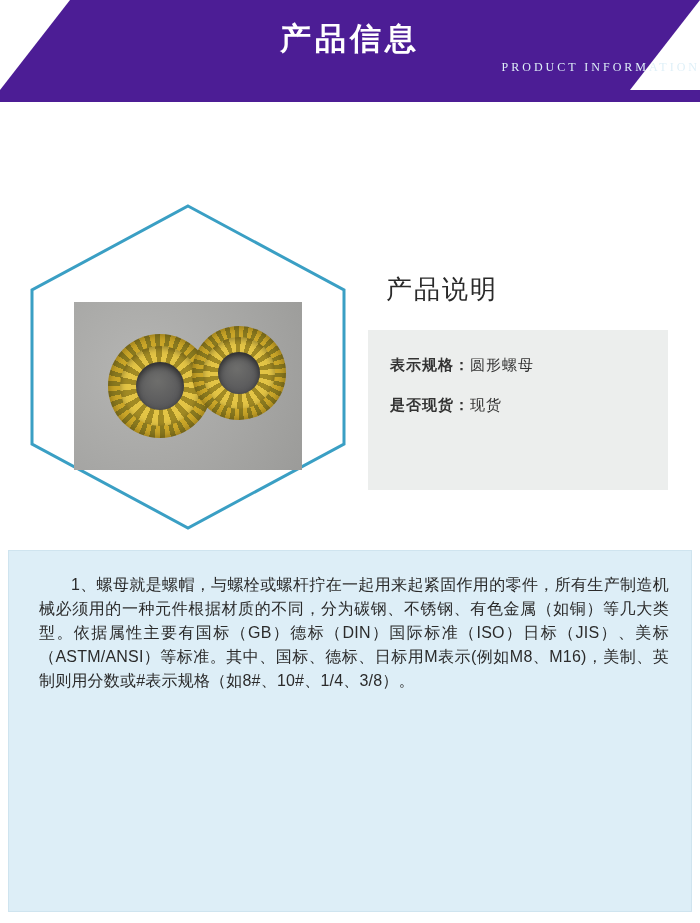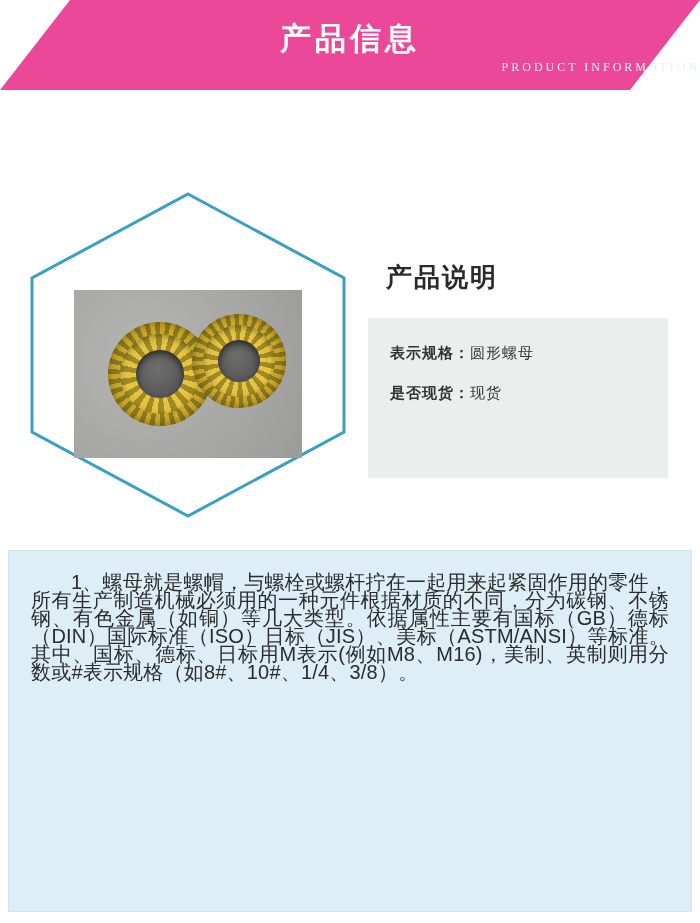--- a/index.html
+++ b/index.html
@@ -12,22 +12,22 @@
   .page {
     position: relative;
     width: 700px; height: 923px;
     overflow: hidden;
     background: #ffffff;
   }
 
   
   .header {
     position: relative;
-    width: 700px; height: 90px;
-    background: #ec4899;
+    width: 700px; height: 102px;
+    background: #4c1d95;
     overflow: hidden;
   }
   .header .wedge-left {
     position: absolute;
     left: 0; top: 0;
     width: 0; height: 0;
     border-top: 90px solid #ffffff;
     border-right: 70px solid transparent;
   }
   .header .wedge-right {
@@ -123,21 +123,21 @@
   .nut-a .hole { left: 28px; top: 28px; width: 48px; height: 48px; }
   .nut-b { left: 118px; top: 24px; width: 94px; height: 94px; }
   .nut-b .body { left: 11px; top: 11px; width: 72px; height: 72px; }
   .nut-b .hole { left: 26px; top: 26px; width: 42px; height: 42px; }
 
   
   .info-heading {
     position: absolute;
     left: 386px; top: 170px;
     font-size: 26px;
-    font-weight: bold;
+    font-weight: normal;
     color: #2a2a2a;
     letter-spacing: 2px;
   }
   .info-box {
     position: absolute;
     left: 368px; top: 228px;
     width: 300px; height: 160px;
     background: #eceeed;
     padding: 26px 0 0 22px;
   }
@@ -153,23 +153,23 @@
   
   .desc {
     position: absolute;
     left: 8px; top: 550px;
     width: 684px; height: 362px;
     background: #ddeef7;
     border: 1px solid #cfe4ef;
     padding: 22px 22px 18px 22px;
   }
   .desc p {
-    margin: 0 0 14px 0;
-    font-size: 20px;
-    line-height: 18px;
+    margin: 0 0 14px 8px;
+    font-size: 16px;
+    line-height: 24px;
     color: #2b2b2b;
     text-indent: 2em;
     text-align: justify;
     letter-spacing: 0.2px;
   }
 </style>
 </head>
 <body>
 
 <div class="page">

